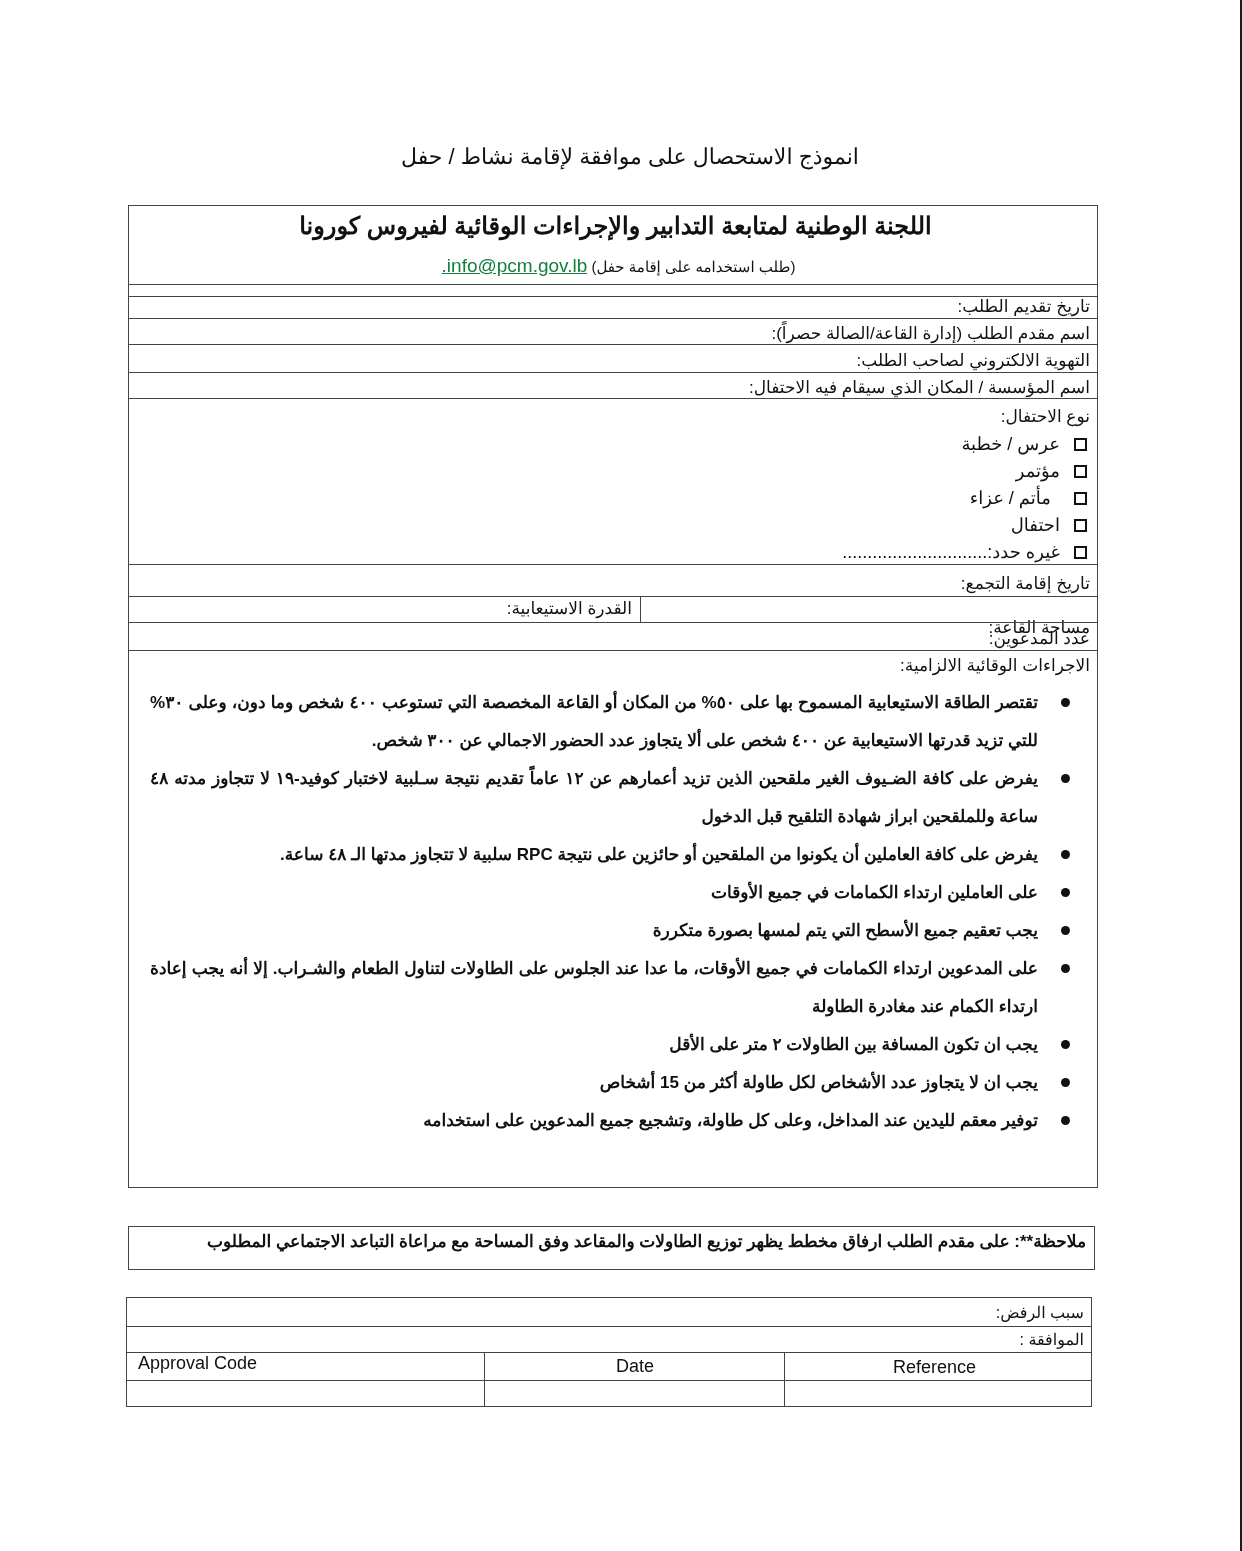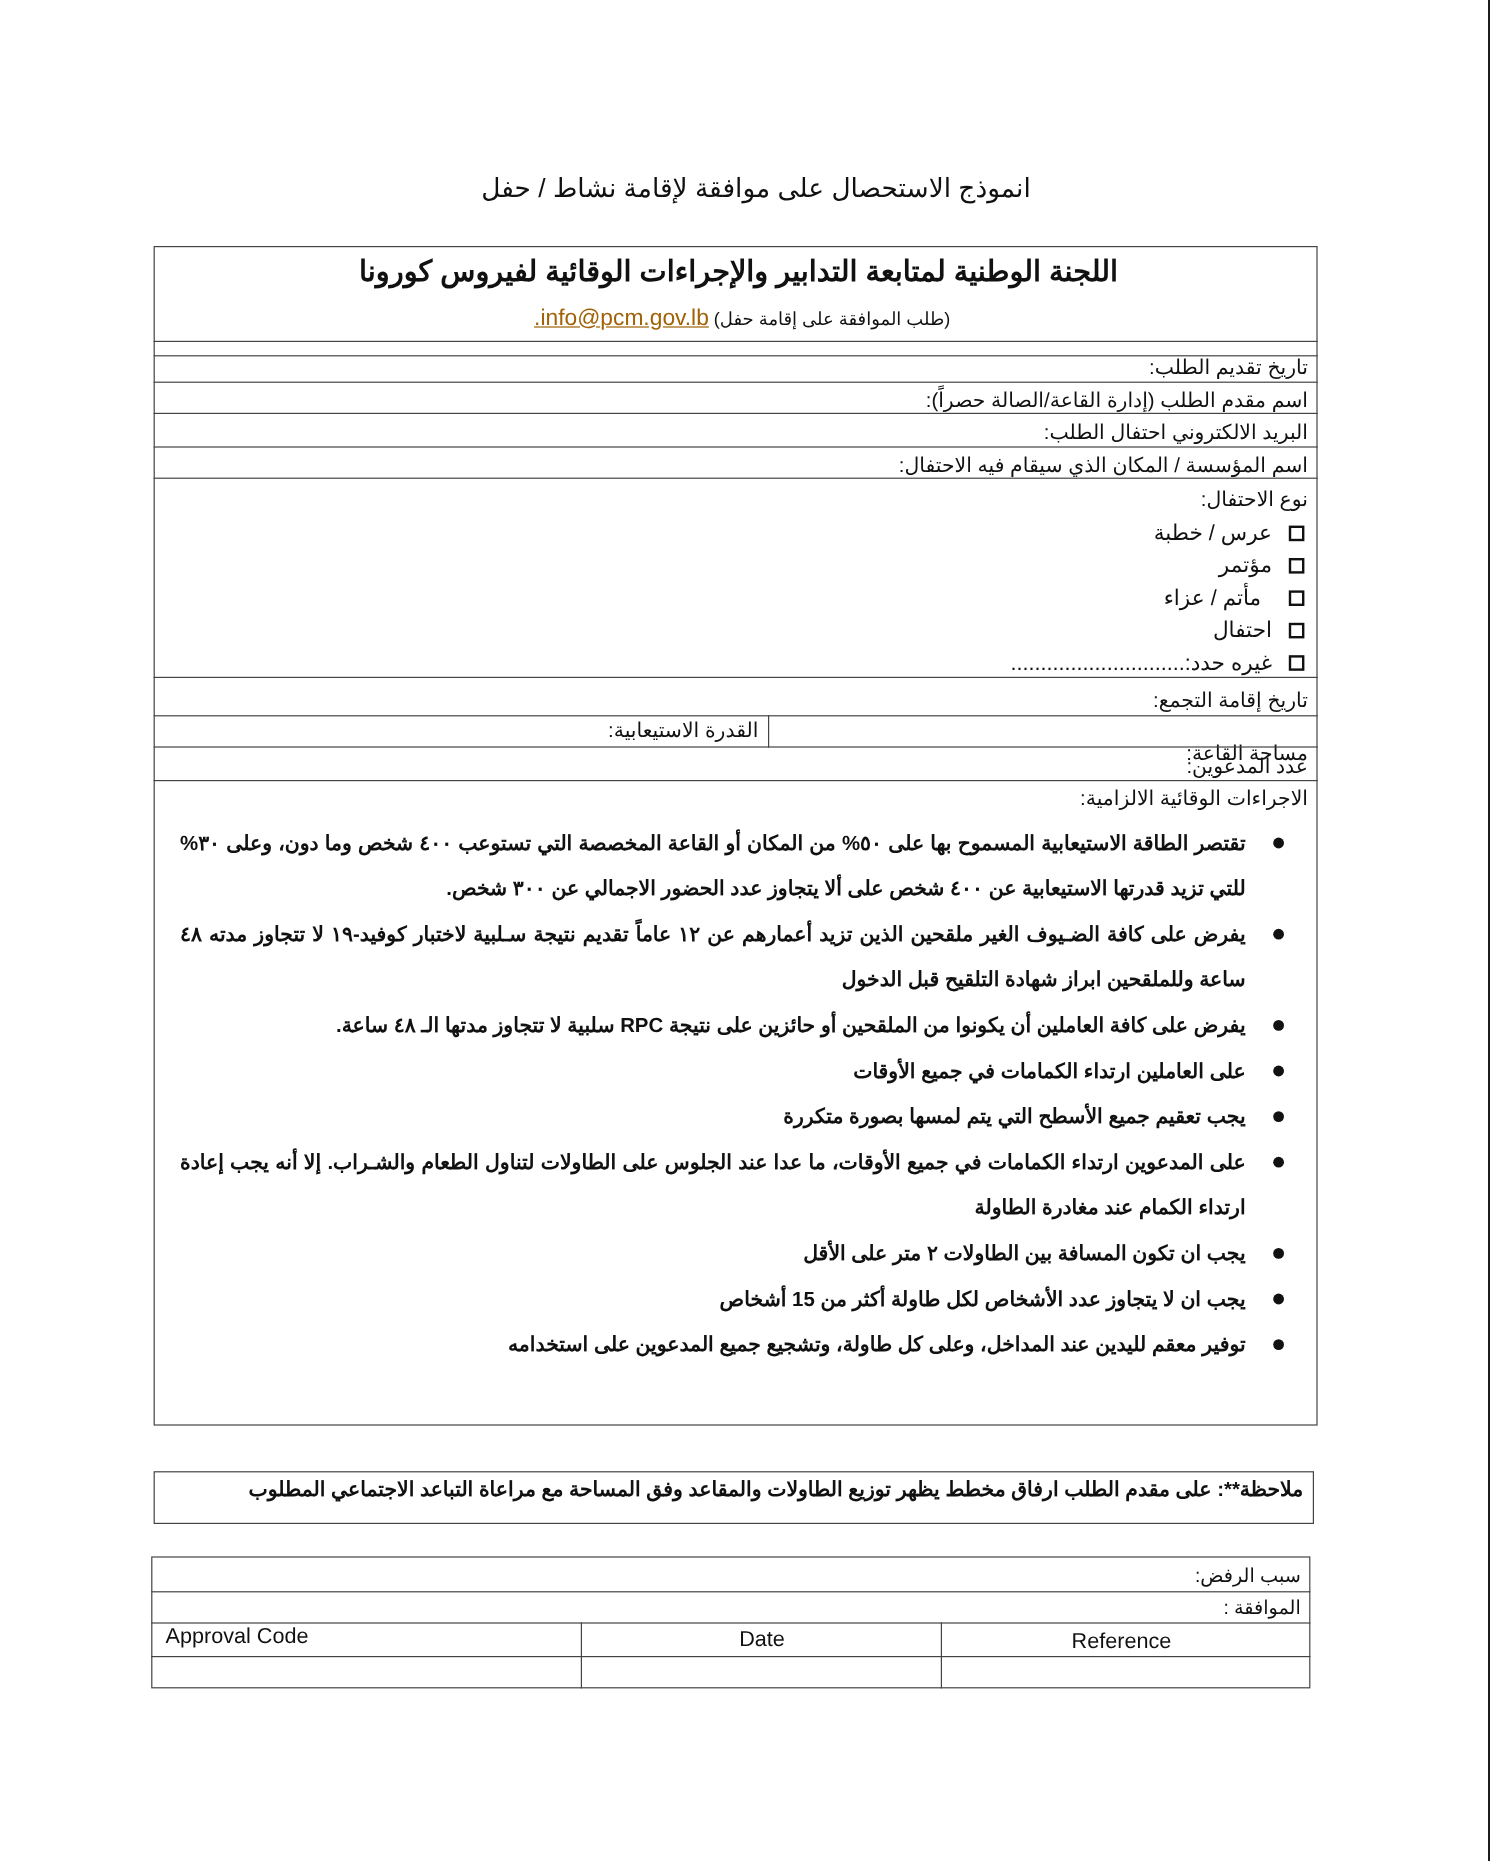--- a/index.html
+++ b/index.html
@@ -10,21 +10,21 @@
                font-size:22px; font-family:"Liberation Sans", sans-serif; }
   .box { position:absolute; border:1.5px solid #444; box-sizing:border-box; }
   .hline { position:absolute; height:0; border-top:1.5px solid #444; }
   .vline { position:absolute; width:0; border-left:1.5px solid #444; }
   .lbl { position:absolute; direction:rtl; font-family:"Liberation Sans", sans-serif; font-size:17px;
          white-space:nowrap; text-align:right; }
   .hdr1 { position:absolute; left:133px; width:965px; top:212px; text-align:center; direction:rtl;
           font-family:"Liberation Sans", sans-serif; font-weight:bold; font-size:24px; }
   .hdr2 { position:absolute; left:133px; width:965px; top:255px; text-align:center; direction:rtl;
           font-family:"Liberation Sans", sans-serif; font-size:15px; }
-  .hdr2 a { color:#a16207; text-decoration:underline; font-size:19px; margin-left:6px; }
+  .hdr2 a { color:#15803d; text-decoration:underline; font-size:19px; margin-left:6px; }
   .cb-row { position:absolute; right:155px; direction:rtl; font-family:"Liberation Sans", sans-serif;
             font-size:18px; display:flex; align-items:center; gap:14px; white-space:nowrap; }
   .cb { width:13px; height:13px; border:2px solid #111; box-sizing:border-box; display:inline-block; background:#fff; }
   .rules { position:absolute; left:150px; width:930px; direction:rtl; font-family:"Liberation Sans", sans-serif;
            font-size:17px; font-weight:bold; }
   .rule { position:relative; padding-right:42px; text-align:justify; line-height:38px; }
   .rule .dot { position:absolute; right:10px; top:14px; width:9px; height:9px; border-radius:50%; background:#111; }
   .note { position:absolute; left:128px; top:1226px; width:967px; height:44px; border:1.5px solid #444;
           box-sizing:border-box; direction:rtl; font-family:"Liberation Sans", sans-serif; font-size:17px;
           font-weight:bold; padding:4px 8px 0 8px; white-space:nowrap; overflow:hidden; }
@@ -34,31 +34,31 @@
 <body>
 
 <div class="right-edge"></div>
 
 <div class="doc-title">انموذج الاستحصال على موافقة لإقامة نشاط / حفل</div>
 
 <div class="box" style="left:128px; top:205px; width:970px; height:983px;"></div>
 
 <div class="hdr1">اللجنة الوطنية لمتابعة التدابير والإجراءات الوقائية لفيروس كورونا</div>
 <div class="hdr2">
-  <span>(طلب الموافقة على إقامة حفل)</span>
+  <span>(طلب استخدامه على إقامة حفل)</span>
   <a><span>info@pcm.gov.lb</span><span>.</span></a>
 </div>
 
 <div class="hline" style="left:128px; width:970px; top:284px;"></div>
 <div class="hline" style="left:128px; width:970px; top:296px;"></div>
 <div class="lbl" style="right:152px; top:296px;">تاريخ تقديم الطلب:</div>
 <div class="hline" style="left:128px; width:970px; top:318px;"></div>
 <div class="lbl" style="right:152px; top:323px;">اسم مقدم الطلب (إدارة القاعة/الصالة حصراً):</div>
 <div class="hline" style="left:128px; width:970px; top:344px;"></div>
-<div class="lbl" style="right:152px; top:350px;">البريد الالكتروني احتفال الطلب:</div>
+<div class="lbl" style="right:152px; top:350px;">التهوية الالكتروني لصاحب الطلب:</div>
 <div class="hline" style="left:128px; width:970px; top:372px;"></div>
 <div class="lbl" style="right:152px; top:377px;">اسم المؤسسة / المكان الذي سيقام فيه الاحتفال:</div>
 <div class="hline" style="left:128px; width:970px; top:398px;"></div>
 
 <div class="lbl" style="right:152px; top:406px;">نوع الاحتفال:</div>
 <div class="cb-row" style="top:433px;">
     <span class="cb"></span>
     <span>عرس / خطبة</span>
   </div>
 <div class="cb-row" style="top:460px;">

